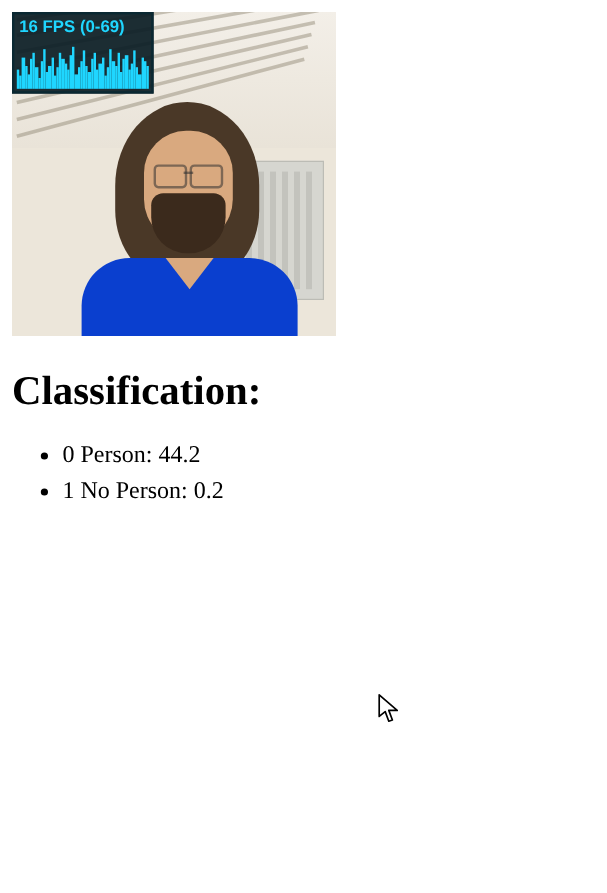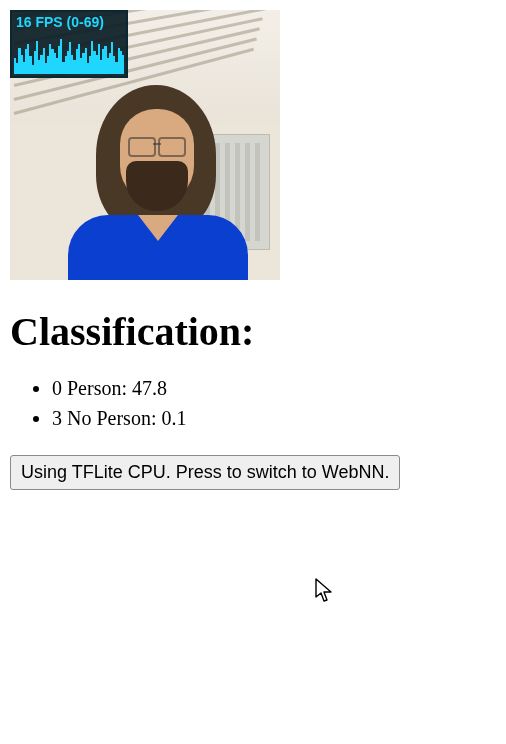--- a/index.html
+++ b/index.html
@@ -134,21 +134,21 @@
     align-items:flex-end;
     gap:0;
   }
   .fps-bar {
     flex:1 1 auto;
     background:#1fd6ff;
     min-width:2px;
   }
 
   h2.classification-heading {
-    font-size:40px;
+    font-size:34px;
     font-weight:bold;
     margin: 28px 0 18px 0;
   }
   ul.results {
     margin: 0 0 22px 0;
     padding-left: 42px;
     font-size:20px;
     line-height:1.5;
   }
   ul.results li { }
@@ -252,23 +252,22 @@
           <div class="fps-bar" style="height: 26px;"></div>
           <div class="fps-bar" style="height: 23px;"></div>
           <div class="fps-bar" style="height: 19px;"></div>
         </div>
     </div>
   </div>
 
   <h2 class="classification-heading">Classification:</h2>
 
   <ul class="results" id="results">
-      <li>0 Person: 47.8</li>
-      <li>3 No Person: 0.1</li>
+      <li>0 Person: 44.2</li>
+      <li>1 No Person: 0.2</li>
     </ul>
 
-  <button class="backend-btn">Using TFLite CPU. Press to switch to WebNN.</button>
 
   <svg class="cursor-icon" viewBox="0 0 20 26">
     <path d="M2 1 L2 19 L7 15 L10 23 L13 22 L10 14 L17 14 Z" fill="#ffffff" stroke="#000000" stroke-width="1.4" stroke-linejoin="round"></path>
   </svg>
 
 </div>
 
 </body></html>

